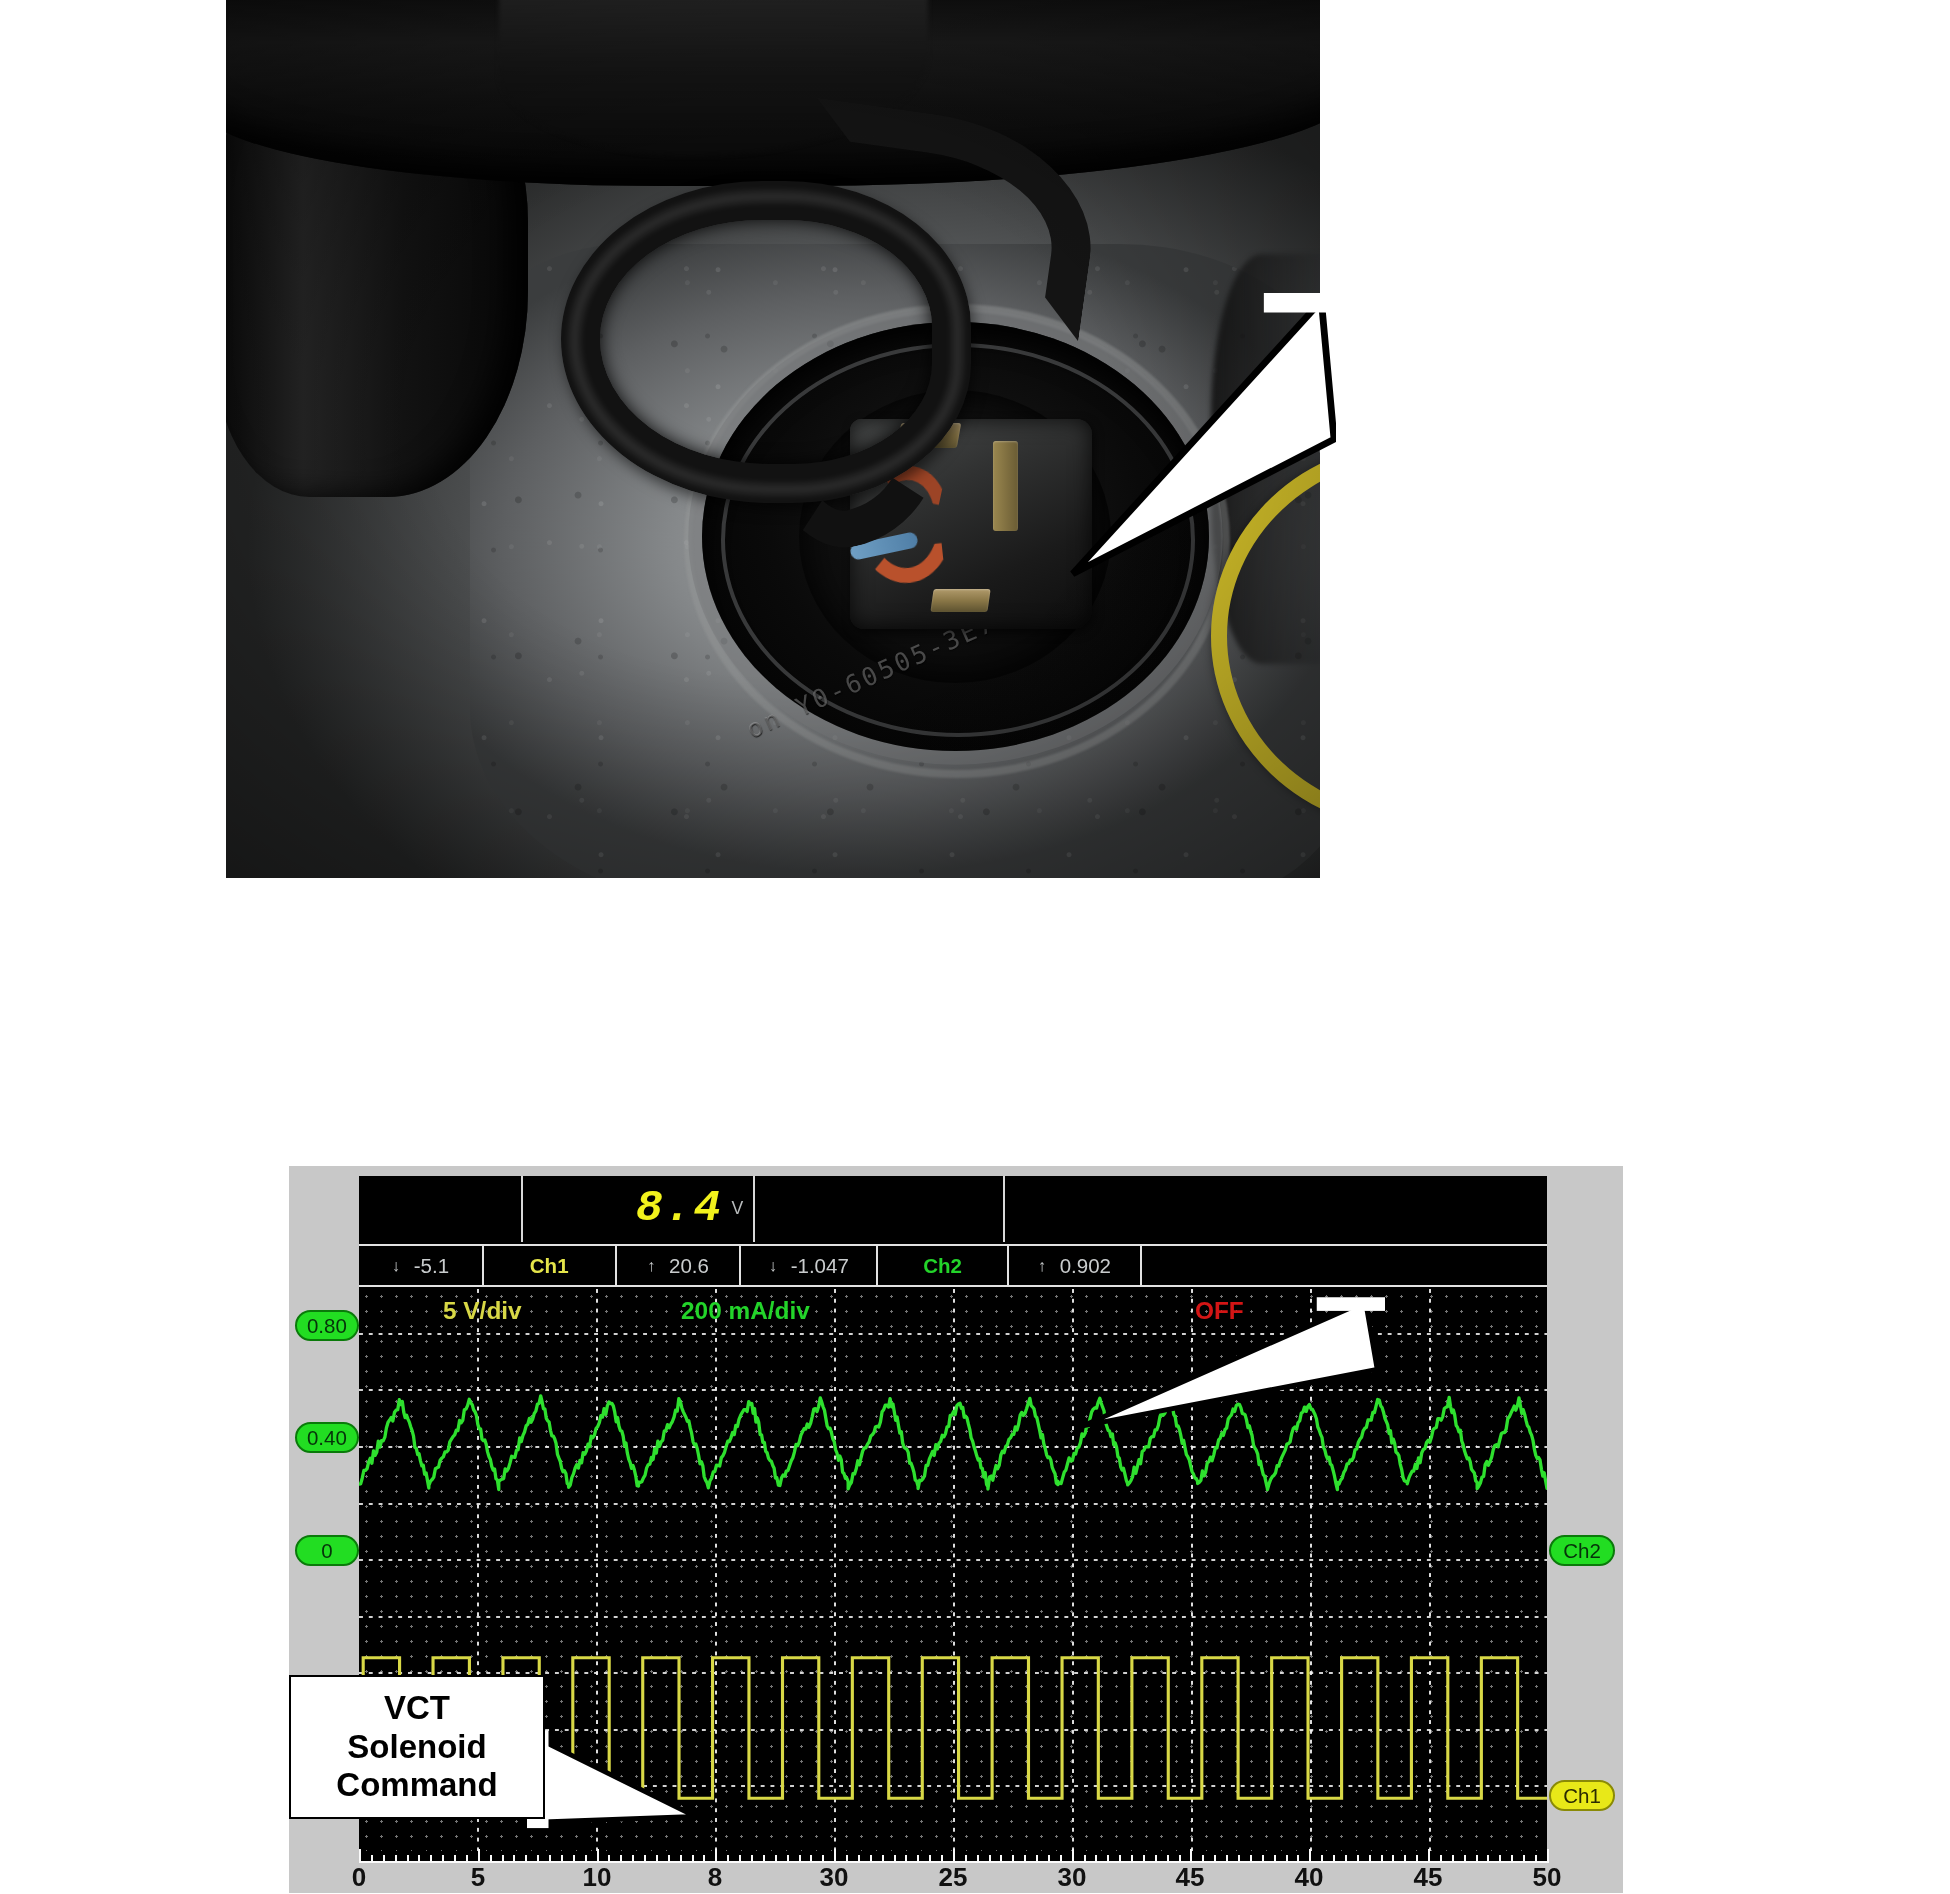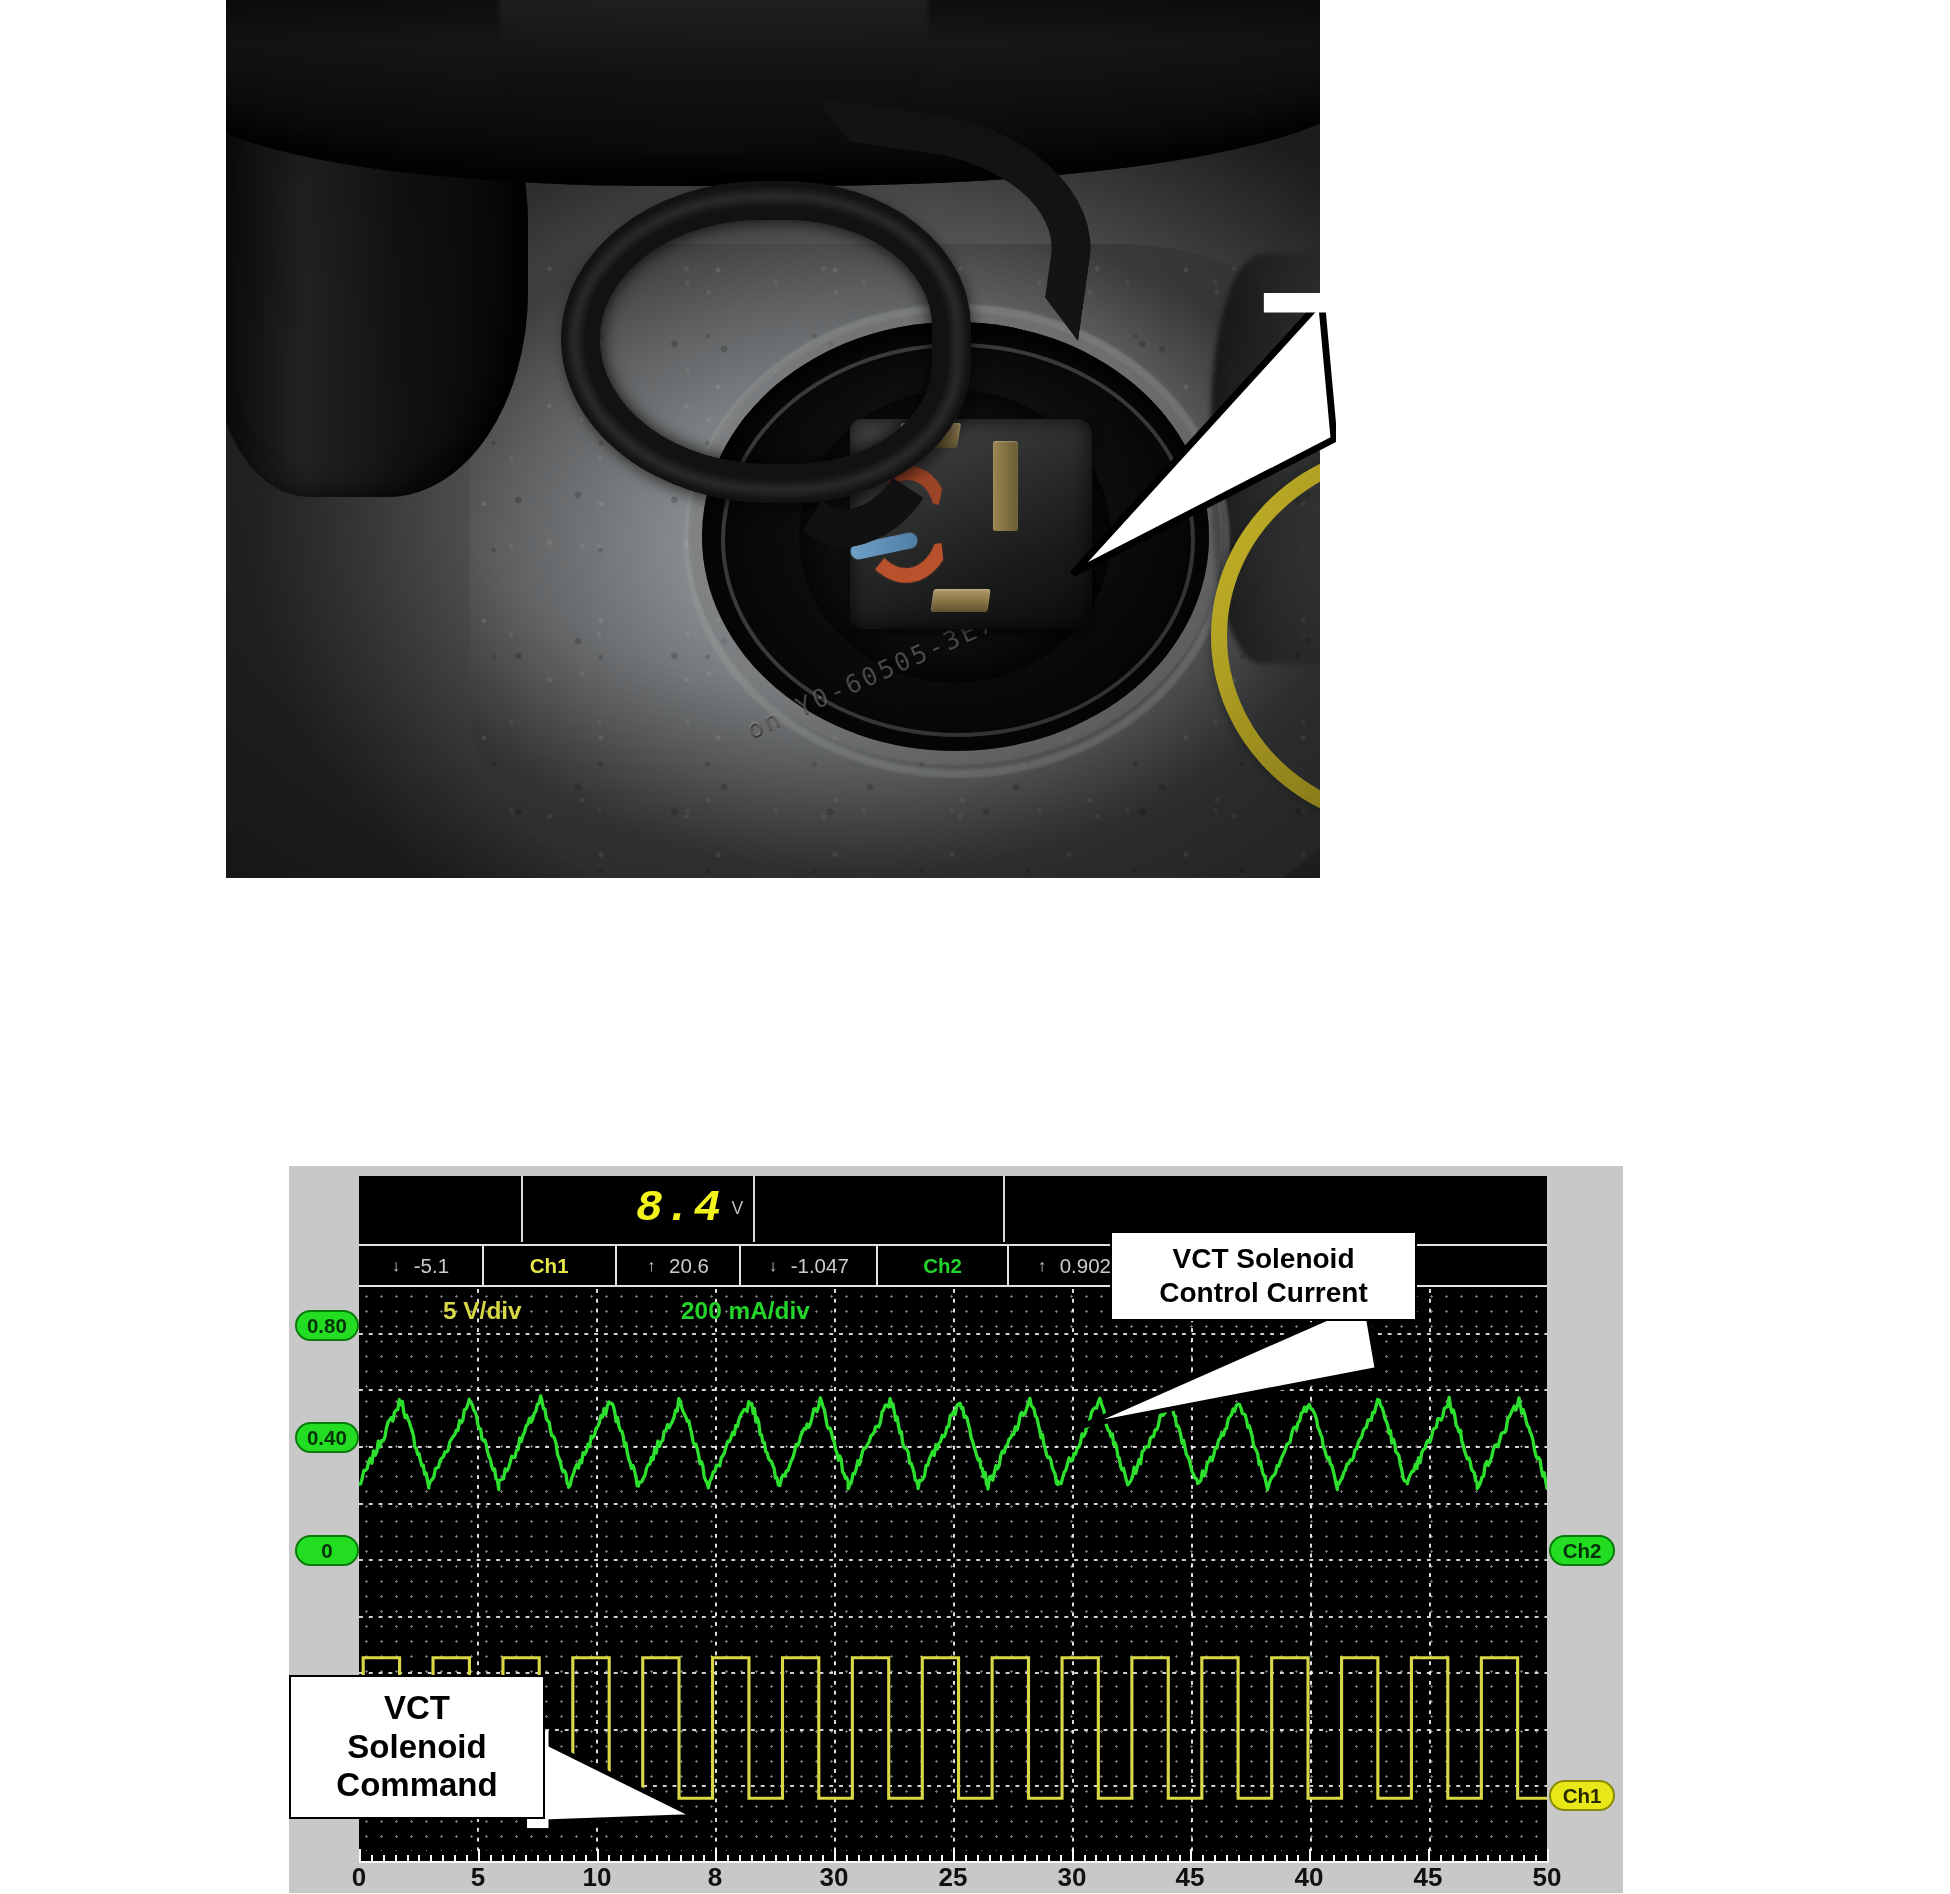--- a/index.html
+++ b/index.html
@@ -367,21 +367,21 @@
   }
   #lbl-vdiv { left: 84px; top: 7.8px; color: #d8d846; }
   #lbl-adiv { left: 322px; top: 7.8px; color: #23d42a; }
   #lbl-off  { left: 836px; top: 7.8px; color: #d31515; }
 
   
   .pill {
     position: absolute;
     border-radius: 974px;
     font-size: 20.5px;
-    font-weight: bold;
+    font-weight: normal;
     color: #06320a;
     display: flex;
     align-items: center;
     justify-content: center;
     z-index: 25;
     font-family: "Liberation Sans", sans-serif;
   }
   .pill-green { background: #22dd22; border: 2.9px solid #0a7a0a; }
   .pill-yellow { background: #e8e818; border: 2.9px solid #8a8a06; color: #2a2a02; }
 
@@ -663,26 +663,20 @@
         <div class="xlab" style="left: 1069px;">45</div>
         <div class="xlab" style="left: 1188px;">50</div>
       </div>
 
   </div>
 
   <svg class="tail" id="tail-current" viewBox="0 0 320 140">
     <polygon points="300,4 312,74 10,132" fill="#ffffff" stroke="#000000" stroke-width="5"></polygon>
     <rect x="250" y="0" width="70" height="14" fill="#ffffff"></rect>
   </svg>
-  <div class="callout" id="callout-current">
-    <div>
-      <div>VCT Solenoid</div>
-      <div>Control Current</div>
-    </div>
-  </div>
 
   <svg class="tail" id="tail-command" viewBox="0 0 180 140">
     <polygon points="6,40 172,122 10,128" fill="#ffffff" stroke="#000000" stroke-width="5"></polygon>
     <rect x="0" y="34" width="22" height="100" fill="#ffffff"></rect>
   </svg>
   <div class="callout" id="callout-command">
     <div>
       <div>VCT</div>
       <div>Solenoid</div>
       <div>Command</div>

